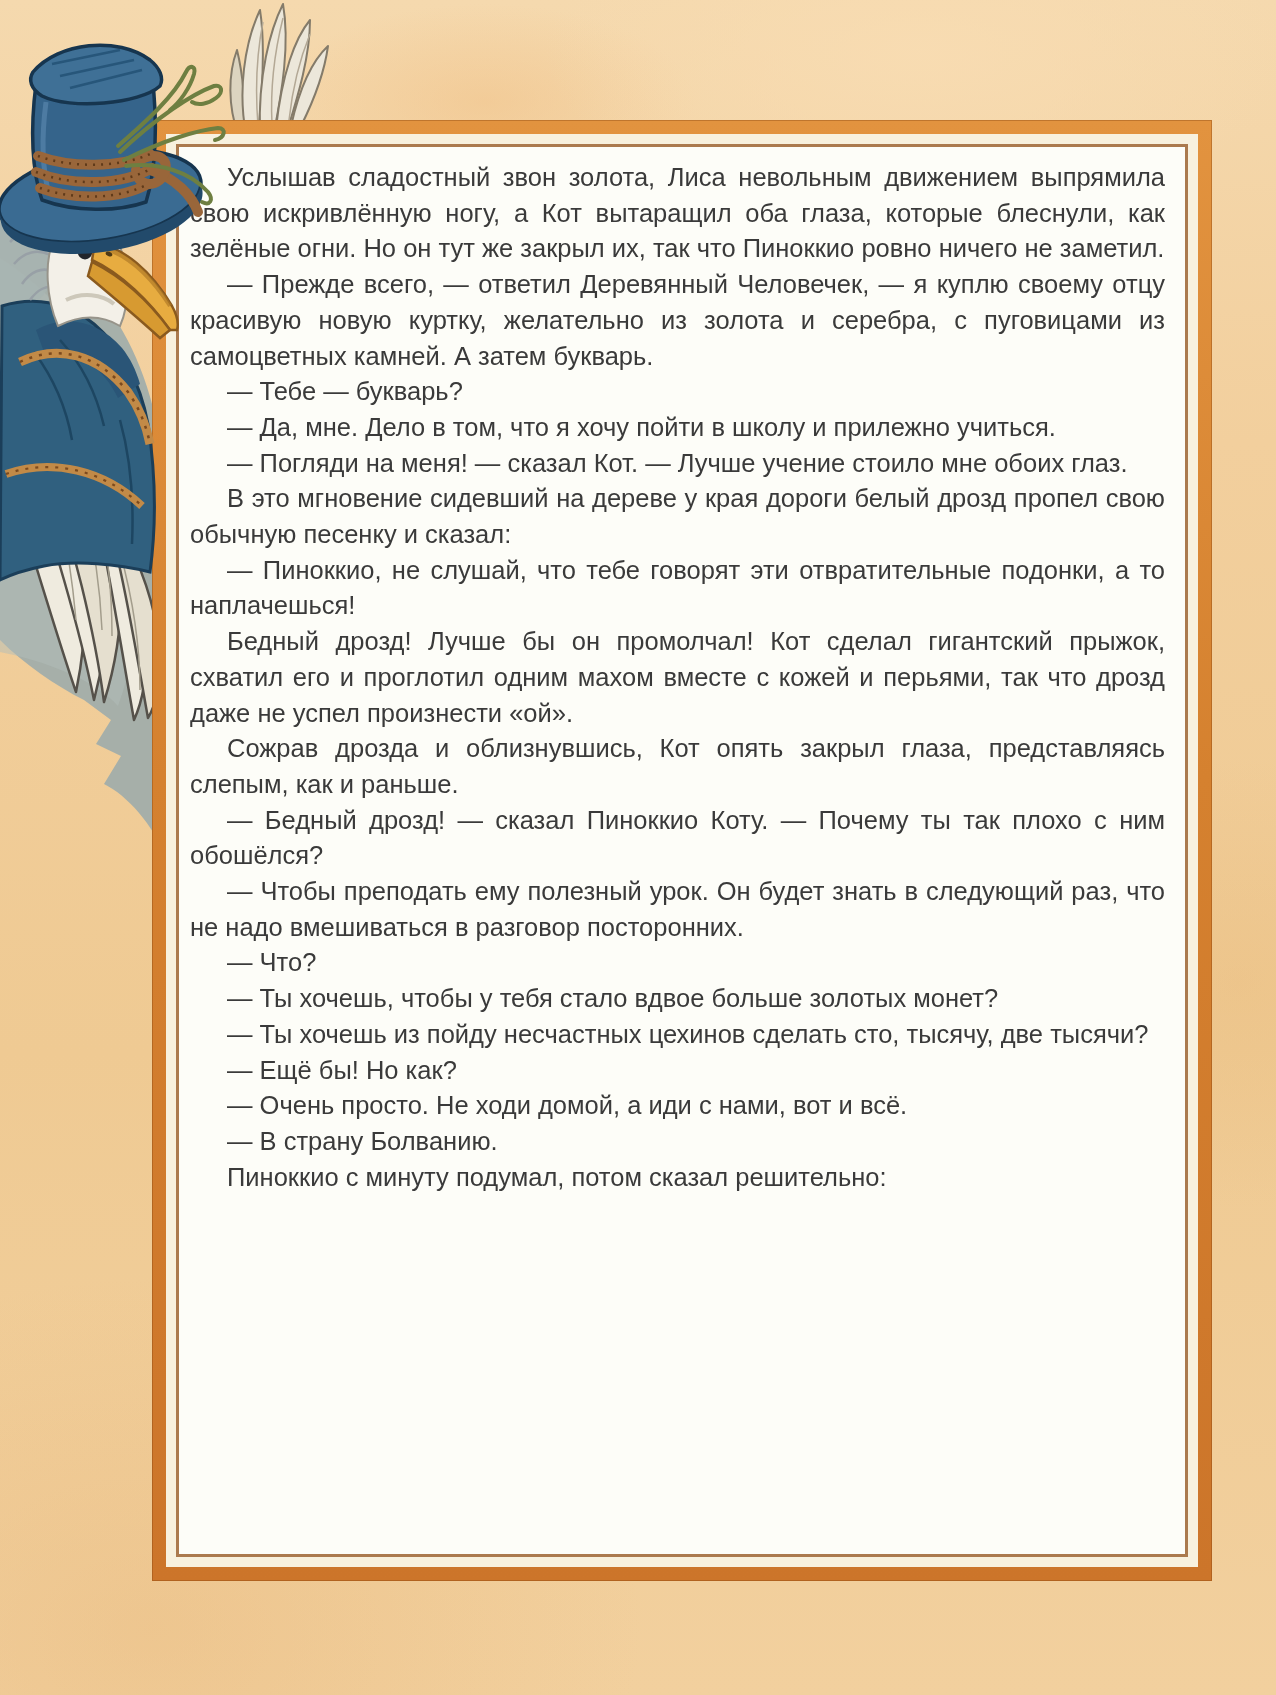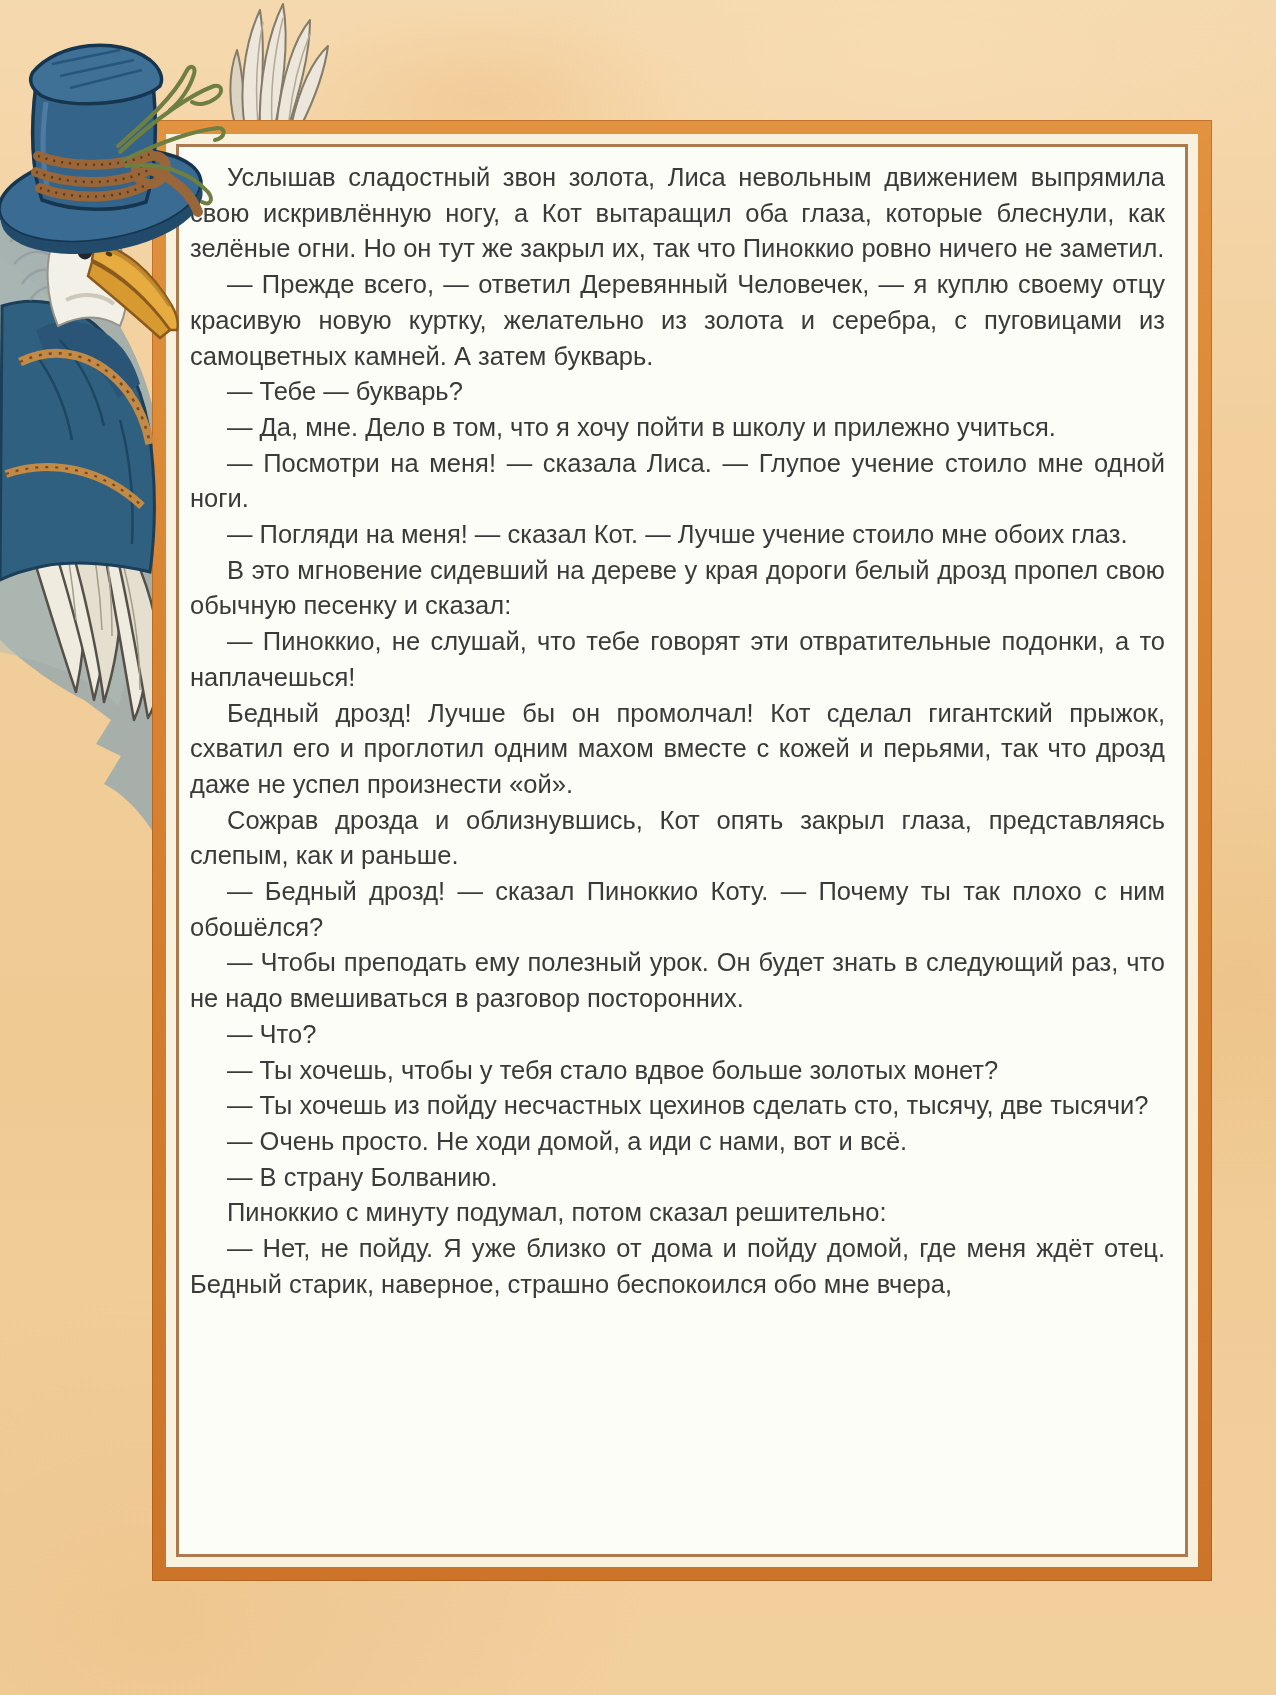--- a/index.html
+++ b/index.html
@@ -68,35 +68,34 @@
 
 <div class="frame">
   <div class="frame-cream">
     <div class="frame-line">
       <div class="paper">
         <div>
             <p>Услышав сладостный звон золота, Лиса невольным движением вы­прямила свою искривлённую ногу, а Кот вытаращил оба глаза, которые блеснули, как зелёные огни. Но он тут же закрыл их, так что Пиноккио ровно ничего не заметил.</p>
             <p>— Прежде всего, — ответил Деревянный Человечек, — я куплю своему отцу красивую новую куртку, желательно из золота и серебра, с пугови­цами из самоцветных камней. А затем букварь.</p>
             <p>— Тебе — букварь?</p>
             <p>— Да, мне. Дело в том, что я хочу пойти в школу и прилежно учиться.</p>
-            <p>— Посмотри на меня! — сказала Лиса. — Глупое учение стоило мне одной ноги.</p>
             <p>— Погляди на меня! — сказал Кот. — Лучше учение стоило мне обоих глаз.</p>
             <p>В это мгновение сидевший на дереве у края дороги белый дрозд про­пел свою обычную песенку и сказал:</p>
             <p>— Пиноккио, не слушай, что тебе говорят эти отвратительные подонки, а то наплачешься!</p>
             <p>Бедный дрозд! Лучше бы он промолчал! Кот сделал гигантский пры­жок, схватил его и проглотил одним махом вместе с кожей и перьями, так что дрозд даже не успел произнести «ой».</p>
             <p>Сожрав дрозда и облизнувшись, Кот опять закрыл глаза, представля­ясь слепым, как и раньше.</p>
             <p>— Бедный дрозд! — сказал Пиноккио Коту. — Почему ты так плохо с ним обошёлся?</p>
             <p>— Чтобы преподать ему полезный урок. Он будет знать в следующий раз, что не надо вмешиваться в разговор посторонних.</p>
             <p>— Что?</p>
             <p>— Ты хочешь, чтобы у тебя стало вдвое больше золотых монет?</p>
             <p>— Ты хочешь из пойду несчастных цехинов сделать сто, тысячу, две тысячи?</p>
+            <p>— Ещё бы! Но как?</p>
             <p>— Очень просто. Не ходи домой, а иди с нами, вот и всё.</p>
             <p>— В страну Болванию.</p>
             <p>Пиноккио с минуту подумал, потом сказал решительно:</p>
-            <p>— Нет, не пойду. Я уже близко от дома и пойду домой, где меня ждёт отец. Бедный старик, наверное, страшно беспокоился обо мне вчера,</p>
           </div>
       </div>
     </div>
   </div>
 </div>
 
 <svg class="art art-main" viewBox="0 0 345 900" aria-hidden="true">
   <g>
     <path fill="#30607f" stroke="#1b3e59" stroke-width="3" d="M2,306 C34,296 68,302 94,324 C122,348 140,382 148,424 C156,476 156,528 150,572 C118,564 76,560 44,566 C24,570 8,576 0,580 Z"></path>
     <path fill="#2a5577" d="M36,330 C64,314 98,320 122,348 C130,358 136,370 140,384 L118,398 C104,368 76,348 44,352 Z"></path>

